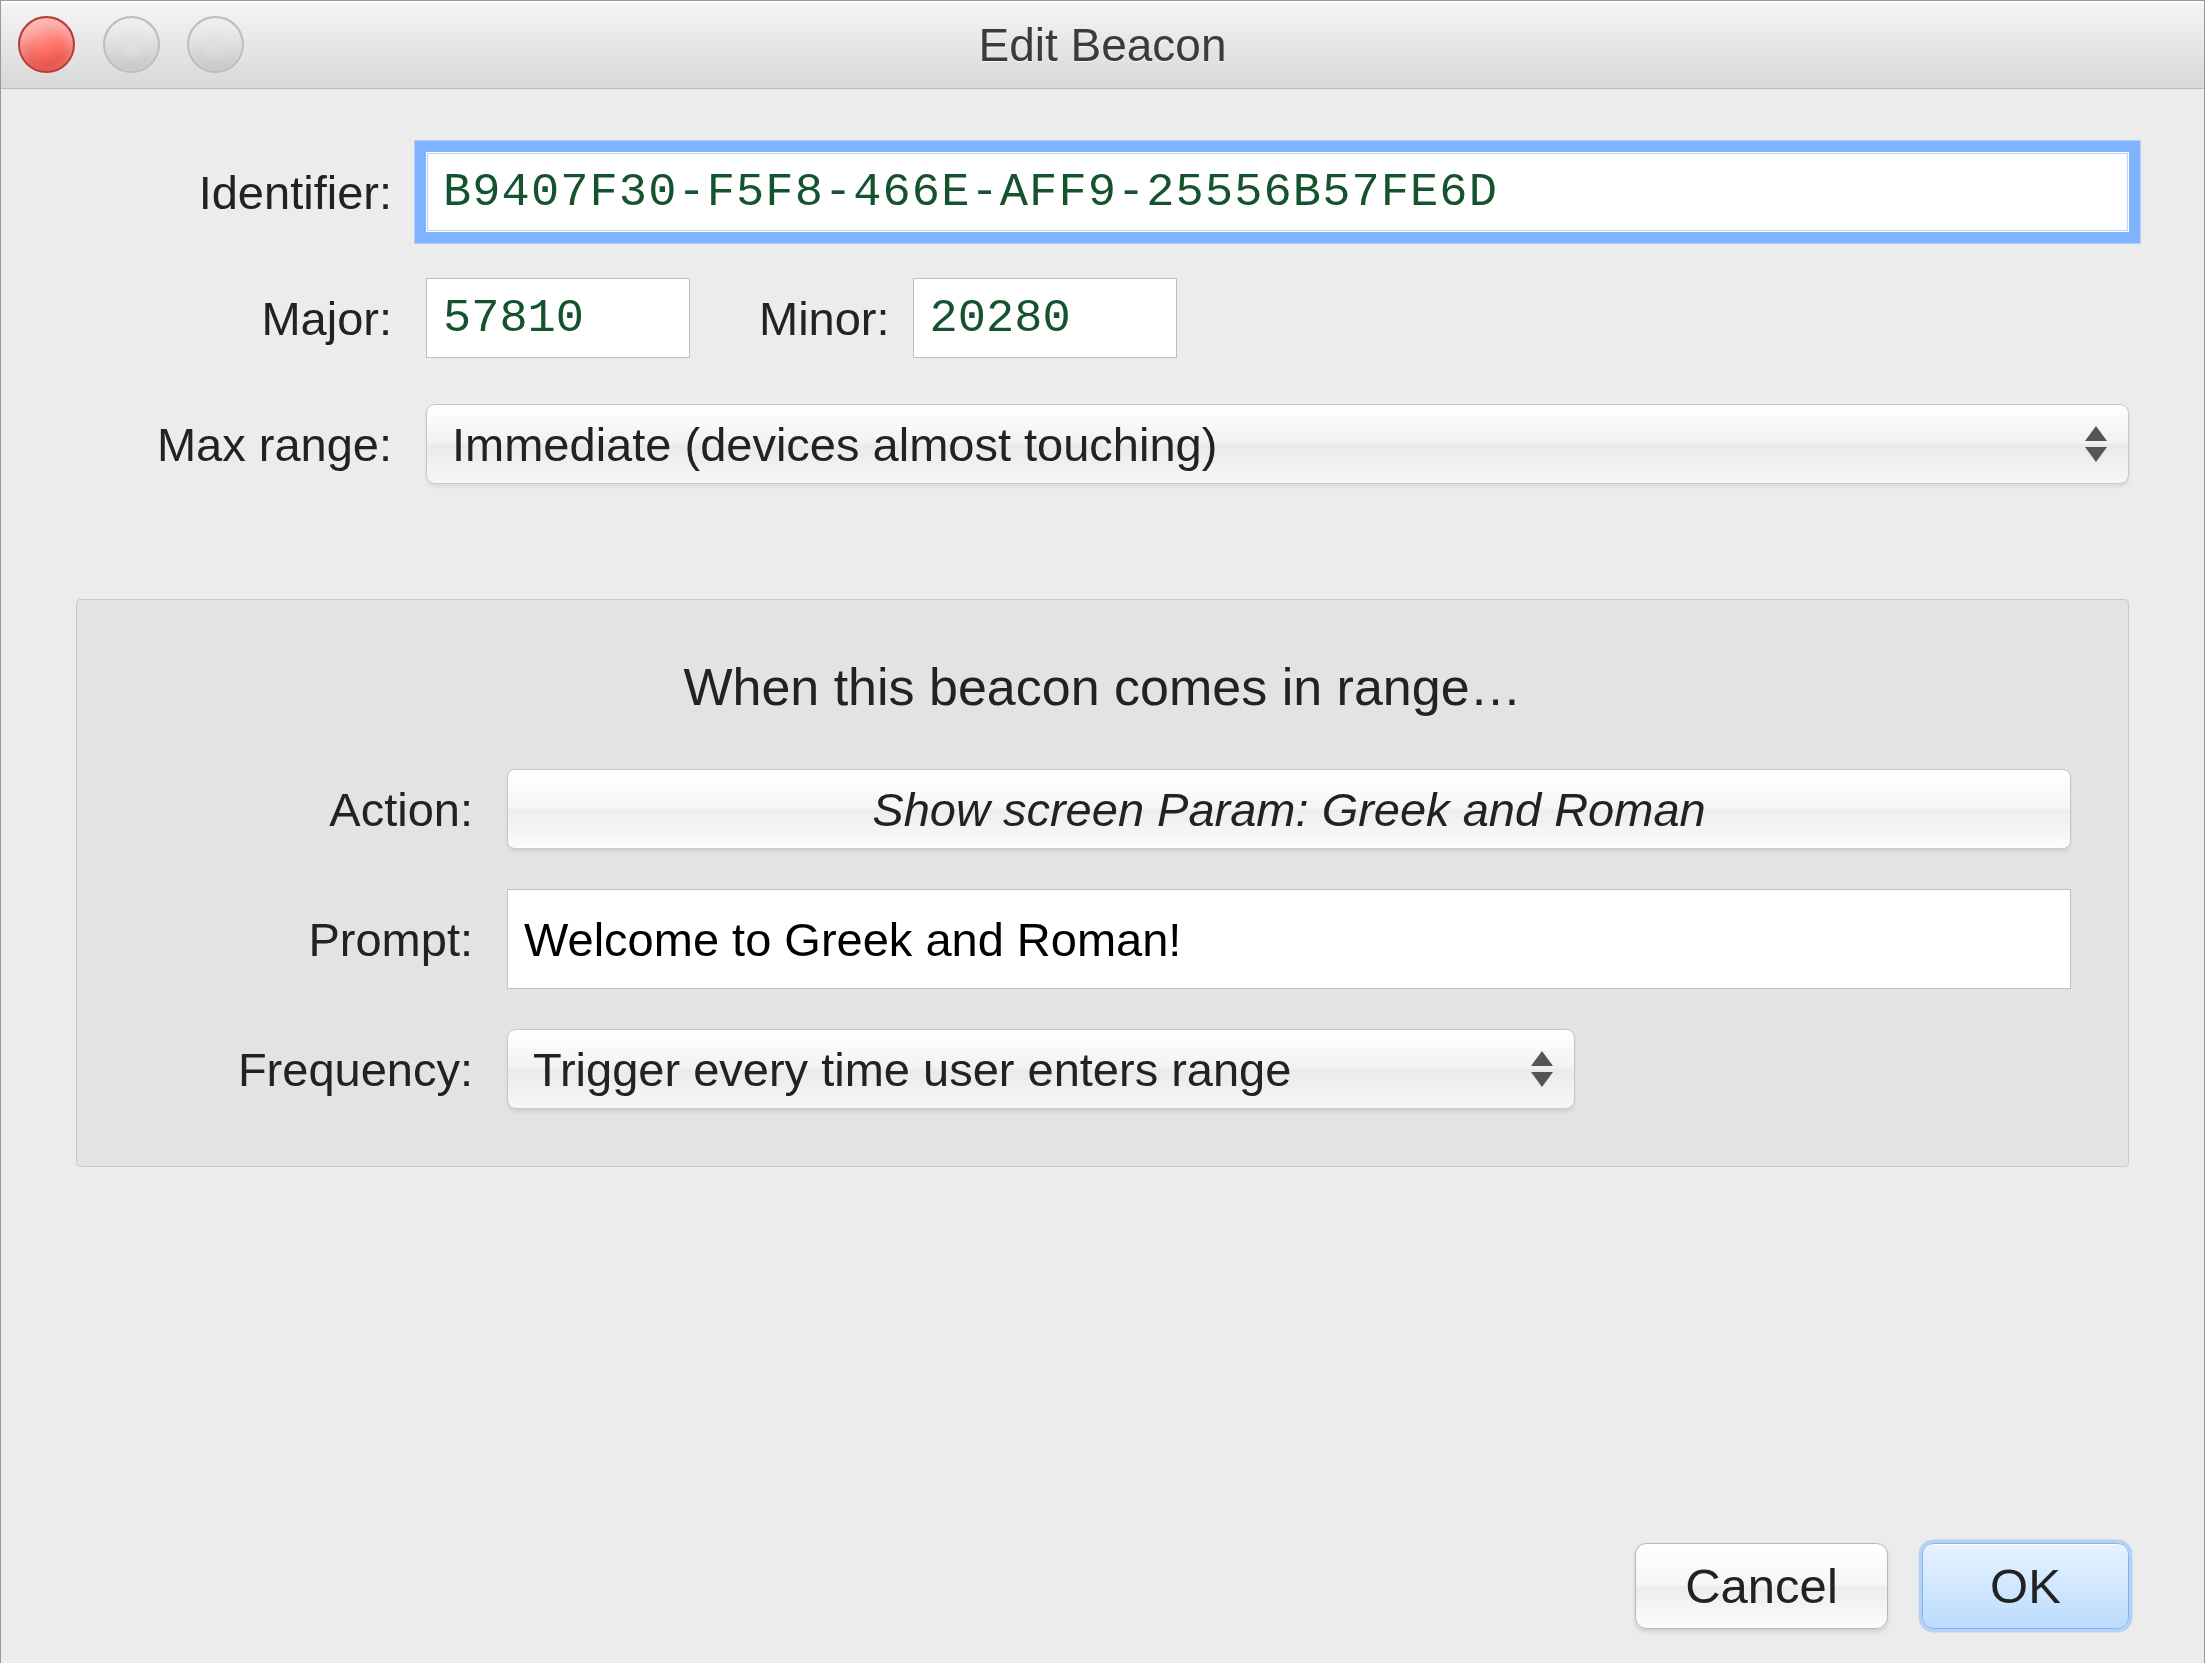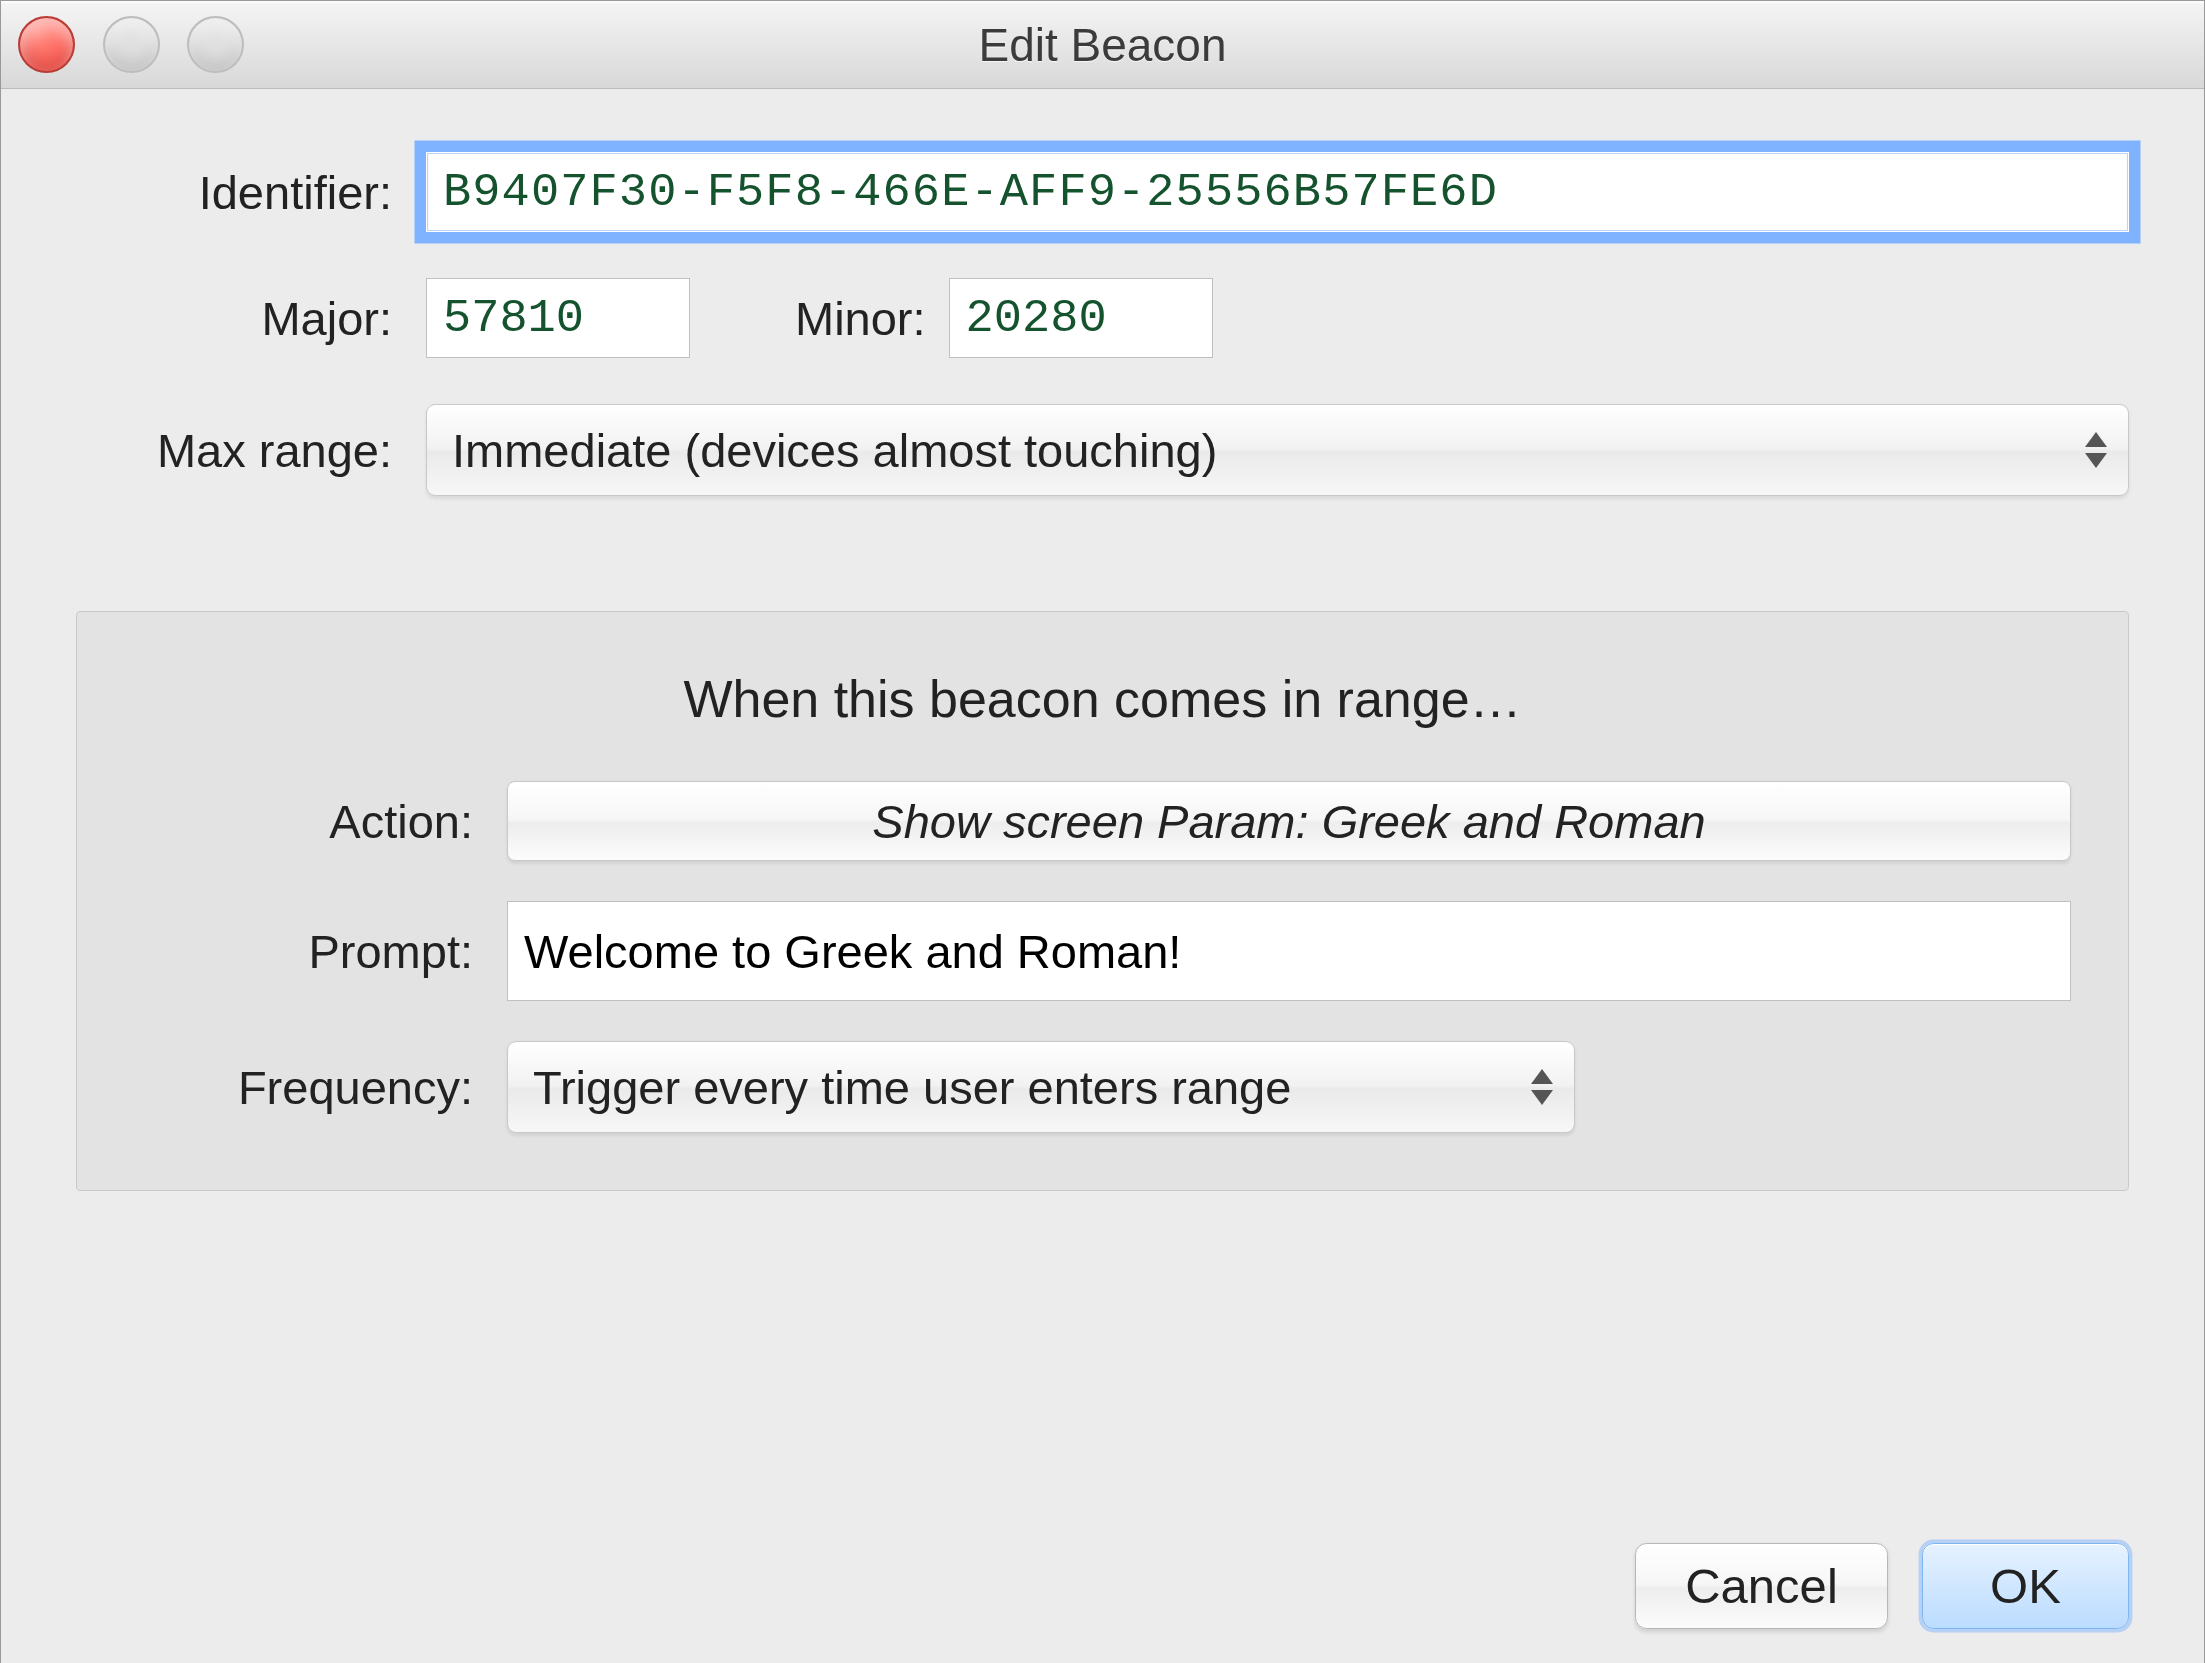--- a/index.html
+++ b/index.html
@@ -74,21 +74,21 @@
     display: flex; align-items: center;
     margin-bottom: 46px;
   }
   .label {
     width: 350px;
     text-align: right;
     padding-right: 34px;
     font-size: 47px;
   }
   .inline-label {
-    padding: 0 23px 0 105px;
+    padding: 0 23px 0 69px;
     font-size: 47px;
   }
   input.text, .fakeinput {
     font-family: "Courier New", Menlo, monospace;
     font-size: 47px;
     color: #14532d;
     background: #fff;
     border: 1.7px solid #c0c0c0;
     padding: 10.3px 16px;
     height: 80px;
@@ -97,21 +97,21 @@
   }
   input.text.focused {
     border: 1.7px solid #fff;
     box-shadow: 0 0 0 11.5px var(--focus-ring), inset 0 0 0 1.1px #b8d6f6;
   }
   .identifier-input { flex: 1; font-family: "Courier New", Menlo, monospace; letter-spacing: 1.1px; }
   .small-input { width: 264px; font-family: inherit; font-size: 47px; }
 
   .select {
     flex: 1;
-    height: 92px;
+    height: 80px;
     border: 1.7px solid #c8c8c8;
     border-radius: 9.2px;
     background: linear-gradient(#ffffff, #f2f2f2 48%, #eaeaea 52%, #f7f7f7);
     box-shadow: 0 2.3px 3.4px rgba(0,0,0,0.08), inset 0 1.1px 0 #fff;
     display: flex; align-items: center;
     padding: 0 69px 0 25px;
     position: relative;
     font-size: 47px;
   }
   .select .arrows {

